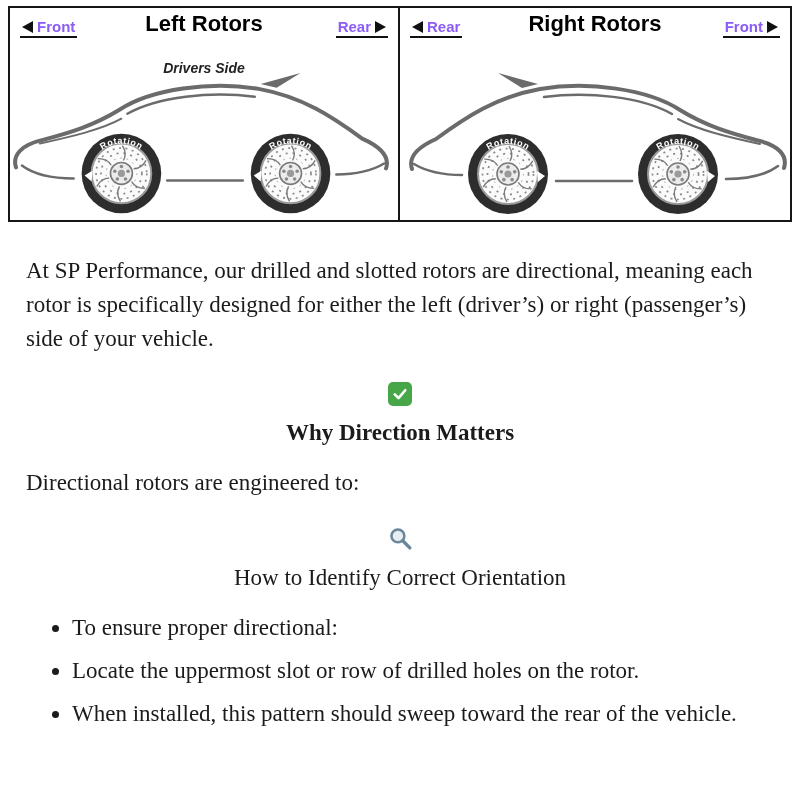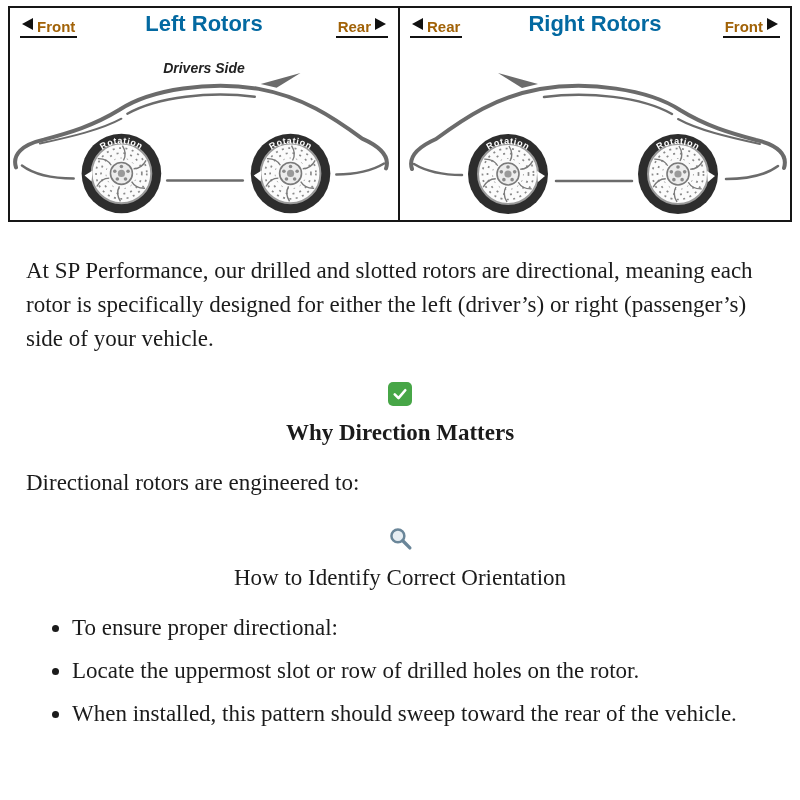--- a/index.html
+++ b/index.html
@@ -16,29 +16,29 @@
     margin:6px 8px 14px 8px;
     border:2px solid #161616;
   }
   .panel { width:50%; position:relative; padding:4px 0 0 0; background:#fff; }
   .panel.left  { border-right:2px solid #161616; }
 
   .panel-header { position:relative; height:50px; }
   .titles { text-align:center; }
   .panel-title {
     font-family:"Liberation Sans", sans-serif;
-    font-weight:700; font-size:22px; line-height:24px; color:#0369a1;
+    font-weight:700; font-size:22px; line-height:24px; color:#000000;
   }
   .panel-subtitle {
     font-family:"Liberation Sans", sans-serif;
     font-weight:700; font-style:italic; font-size:14px; color:#222;margin-top:24px;
   }
-  .corner { position:absolute; top:6px; display:inline-flex; 
+  .corner { position:absolute; top:6px; display:inline-flex; align-items:center;
             border-bottom:2.5px solid #111; padding:0 2px 1px 2px;
-            font-family:"Liberation Sans", sans-serif; font-weight:700; font-size:15px; color:#a16207;}
+            font-family:"Liberation Sans", sans-serif; font-weight:700; font-size:15px; color:#8b5cf6;}
   .corner.cl { left:10px; }
   .corner.cr { right:10px; }
   .tri { width:0; height:0; border-top:6px solid transparent; border-bottom:6px solid transparent; }
   .tri.pt-left  { border-right:11px solid #111; margin-right:4px; }
   .tri.pt-right { border-left:11px solid #111;  margin-left:4px; }
 
   .car-svg { display:block; width:100%; height:auto; }
   .rot-label { font:700 9px "Liberation Sans", sans-serif; fill:#fff; letter-spacing:.6px; }
 
   

